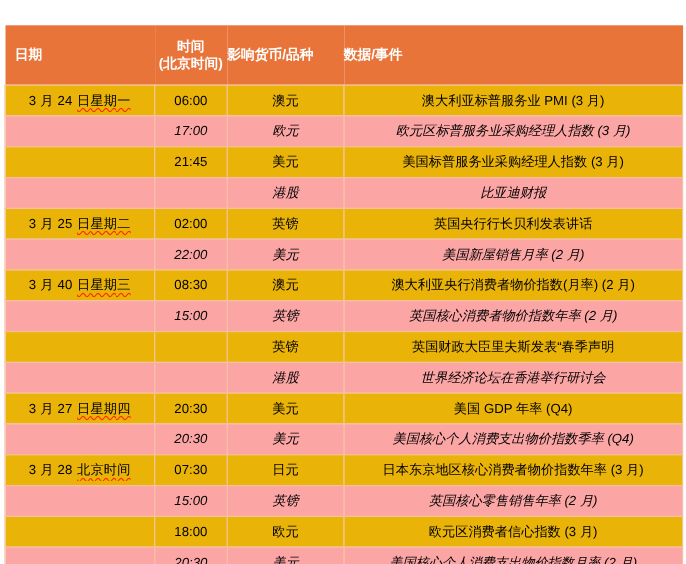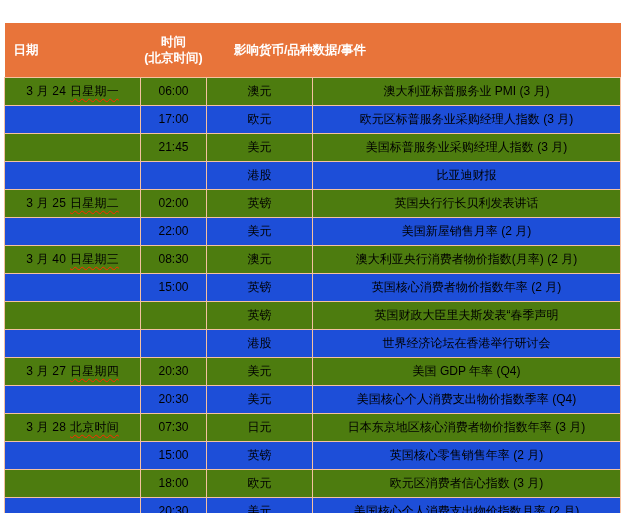--- a/index.html
+++ b/index.html
@@ -27,32 +27,32 @@
     color: #ffffff;
     font-weight: bold;
     font-size: 12.5px;
     height: 54px;
     vertical-align: middle;
     border: none;
     line-height: 16px;
   }
   th.col-date   { width: 136px; text-align: left; padding-left: 9px; }
   th.col-time   { width: 66px;  text-align: center; white-space: pre-line; }
-  th.col-cur    { width: 106px; text-align: right; }
+  th.col-cur    { width: 106px; text-align: left; }
   th.col-event  { width: 308px; text-align: left; }
   tbody td {
     border: 1.5px solid #F5C1A0;
     height: 28px;
     font-size: 12px;
     text-align: center;
     vertical-align: middle;
     padding: 0 2px;
   }
-  tbody tr.alt td { background: #4d7c0f; }
-  tbody tr.plain td { background: #1d4ed8; }
+  tbody tr.alt td { background: #eab308; }
+  tbody tr.plain td { background: #fca5a5; font-style: italic; }
   td.date-cell { letter-spacing: 0.2px; }
   .date-prefix { margin-right: 4px; }
   .date-wavy {
     text-decoration-line: underline;
     text-decoration-style: wavy;
     text-decoration-color: #FF2A00;
     text-decoration-thickness: 1px;
     text-underline-offset: 3px;
     text-decoration-skip-ink: none;
   }

